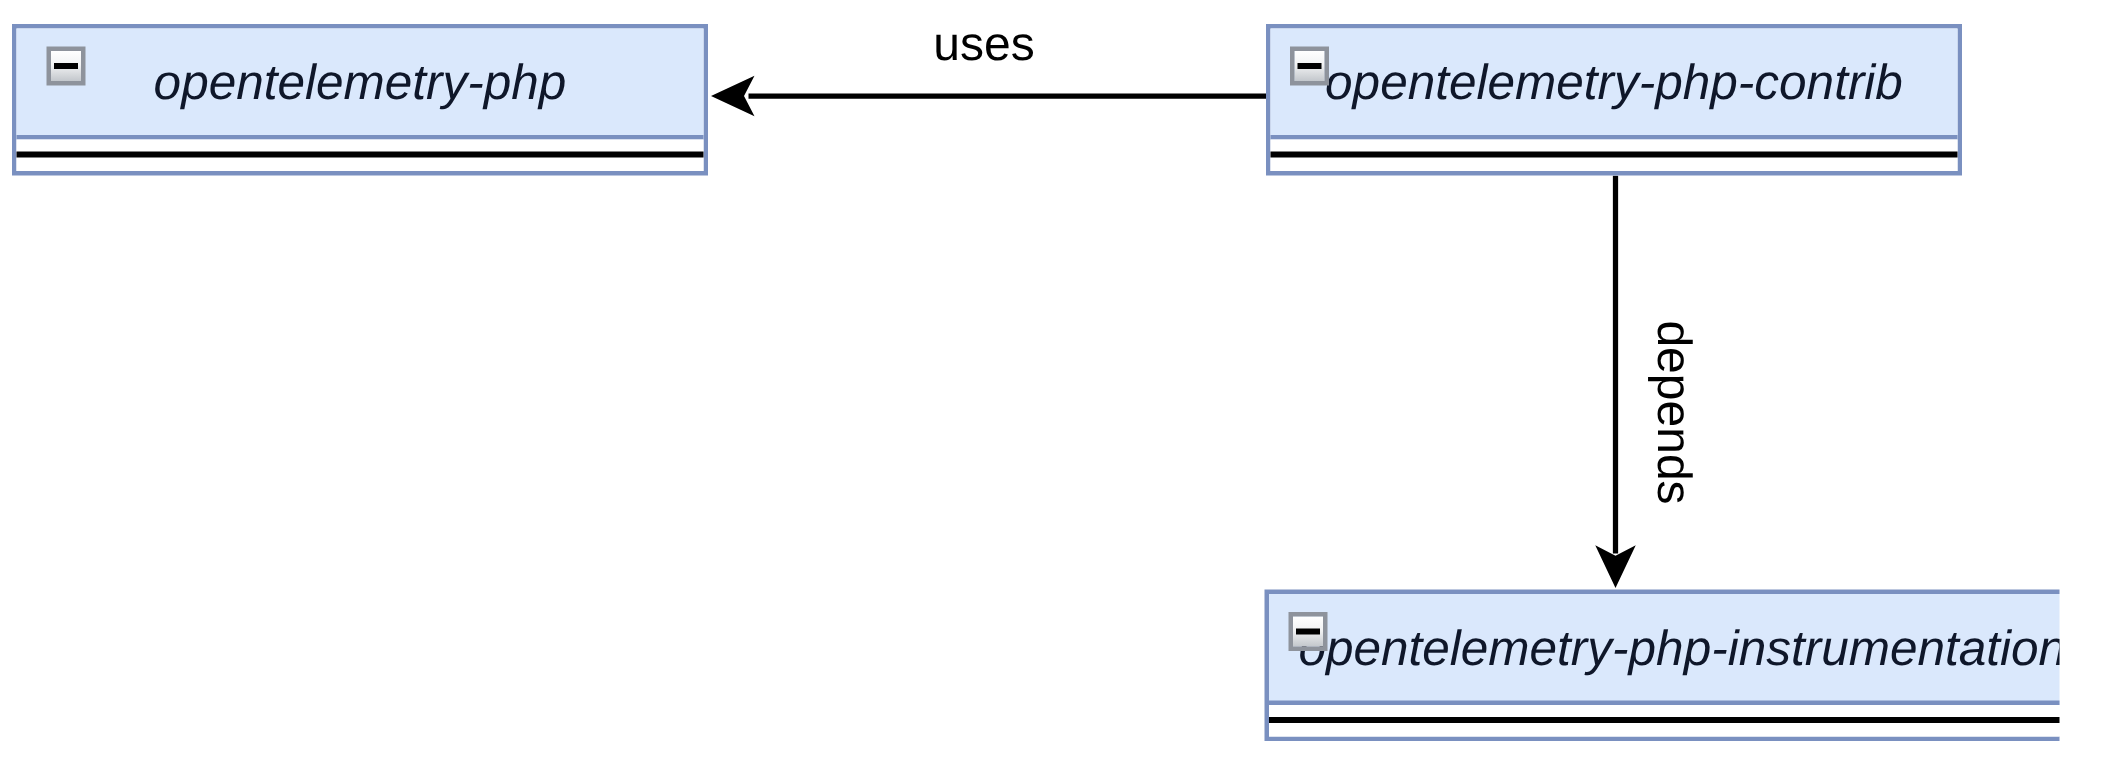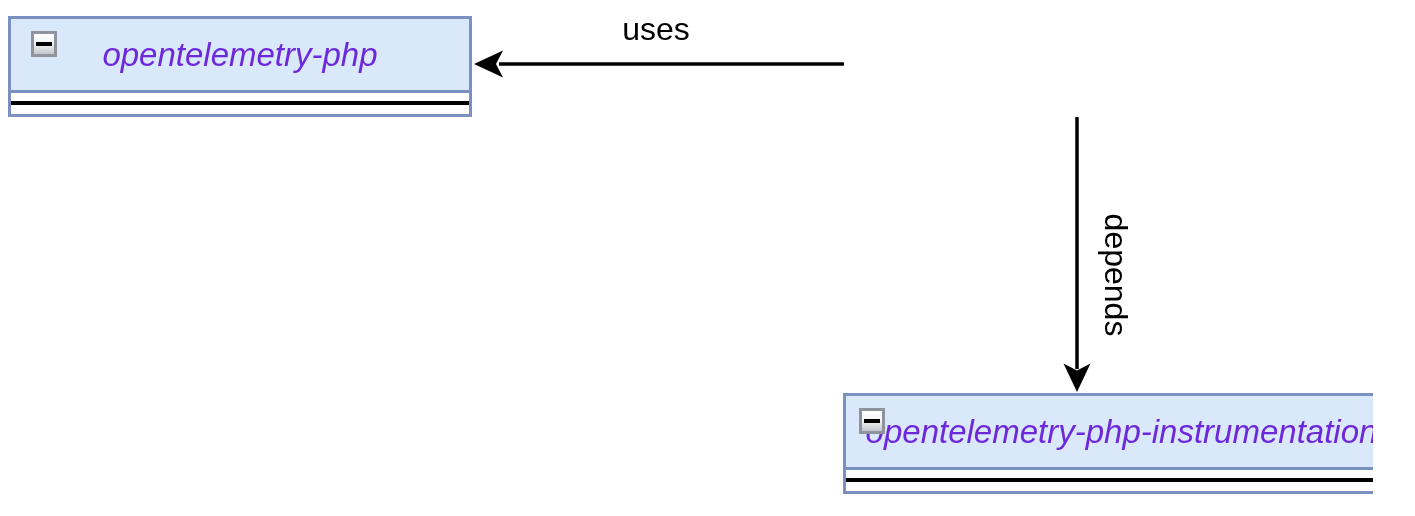--- a/index.html
+++ b/index.html
@@ -37,21 +37,21 @@
   .pkg-title {
     position: relative;
     height: 71px;
     background: var(--node-fill);
     border-bottom: 3px solid var(--node-border);
     display: flex;
     align-items: center;
     justify-content: center;
     font-style: italic;
     font-size: 33px;
-    color: #6d28d9;
+    color: #0f172a;
     white-space: nowrap;
     overflow: visible;
   }
   .pkg-body {
     position: relative;
     height: 21px;
     background: #ffffff;
   }
   .pkg-body .divider-line {
     position: absolute;
@@ -143,20 +143,29 @@
   <div class="pkg" id="node-php">
     <button class="collapse-btn">
       <span class="minus-bar"></span>
     </button>
     <div class="pkg-title">opentelemetry-php</div>
     <div class="pkg-body">
       <div class="divider-line"></div>
     </div>
   </div>
 
+  <div class="pkg" id="node-contrib">
+    <button class="collapse-btn">
+      <span class="minus-bar"></span>
+    </button>
+    <div class="pkg-title">opentelemetry-php-contrib</div>
+    <div class="pkg-body">
+      <div class="divider-line"></div>
+    </div>
+  </div>
 
   <div class="pkg" id="node-instr">
     <button class="collapse-btn">
       <span class="minus-bar"></span>
     </button>
     <div class="pkg-title">opentelemetry-php-instrumentation</div>
     <div class="pkg-body">
       <div class="divider-line"></div>
     </div>
   </div>

